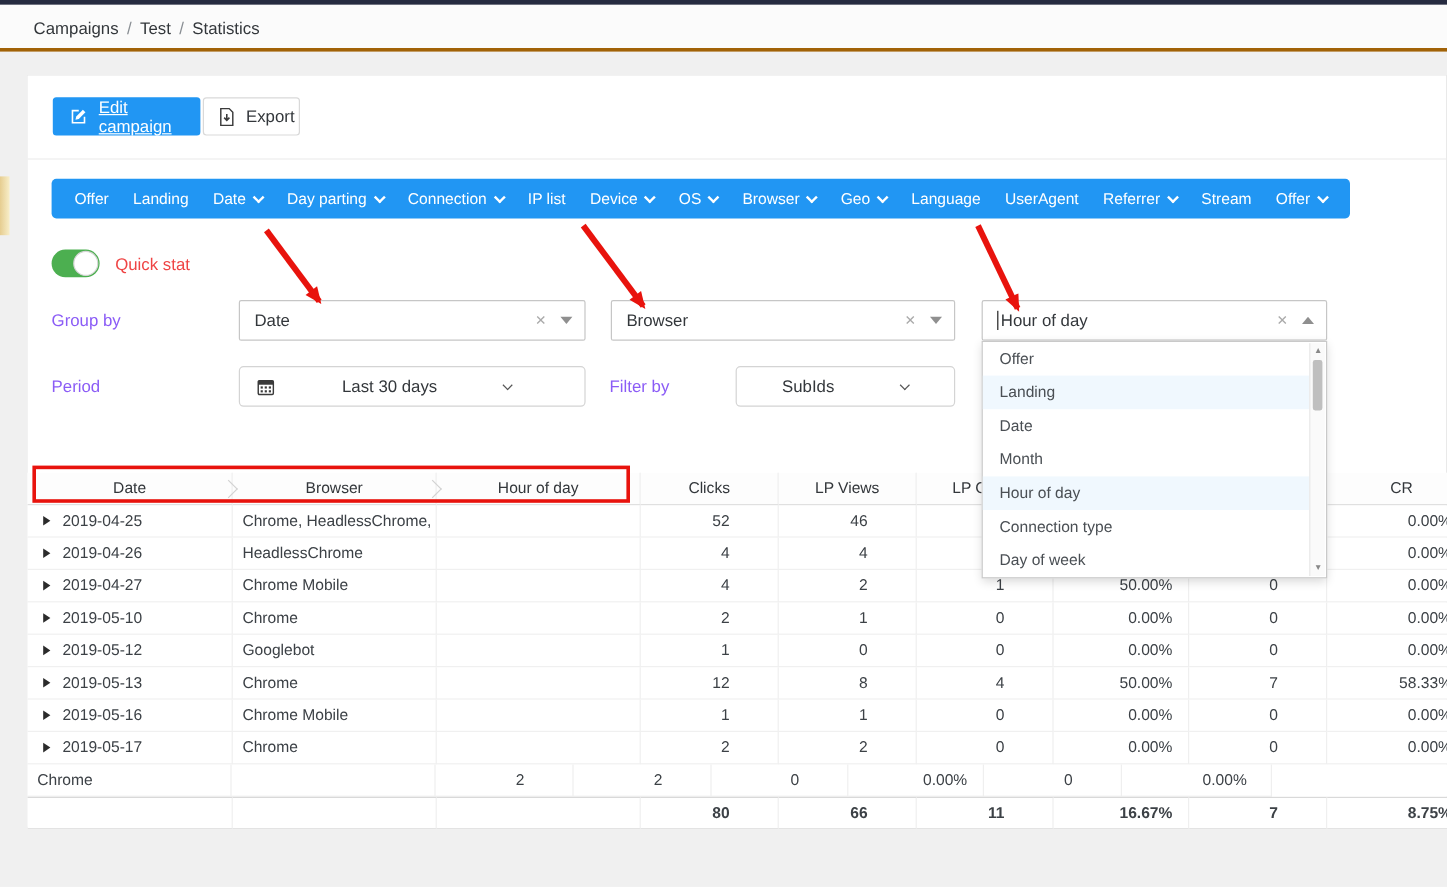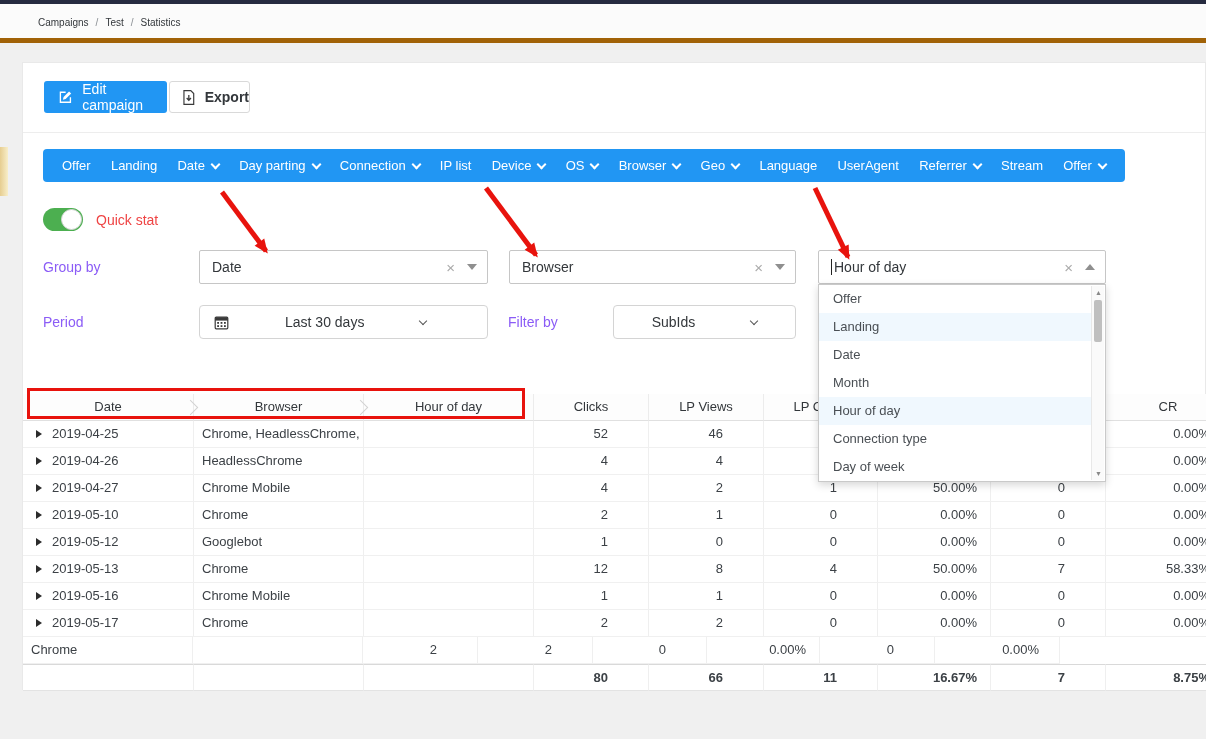--- a/index.html
+++ b/index.html
@@ -2,37 +2,37 @@
 <html><head>
 <meta charset="utf-8">
 <style>
   * { margin:0; padding:0; box-sizing:border-box; }
   html,body { width:1206px; height:739px; overflow:hidden; background:#f0f0f0;
               font-family:"Liberation Sans", sans-serif; color:#3a3f44; position:relative; }
 
   
   .topstrip { position:absolute; left:0; top:0; width:1206px; height:4px; background:#262b40; }
   .breadcrumb-bar { position:absolute; left:0; top:4px; width:1206px; height:39px; background:#fbfbfb;
-                    border-bottom:5px solid #a16207; line-height:38px; padding-left:38px; font-size:10px; }
+                    border-bottom:3px solid #a16207; line-height:38px; padding-left:28px; font-size:14px; }
   .breadcrumb-bar .crumb { color:#33373b; cursor:pointer; }
   .breadcrumb-bar .sep { color:#8a8f94; margin:0 7px; }
 
   .yellow-sliver { position:absolute; left:0; top:147px; width:8px; height:49px;
                    background:linear-gradient(90deg,#e6cd90,#f8eec9); }
 
   
   .card { position:absolute; left:22px; top:62px; width:1184px; height:628px; background:#fff;
           border:1px solid #e9e9e9; }
   .divider { position:absolute; left:0; top:69px; width:100%; border-bottom:1px solid #ededed; }
 
   .btn { position:absolute; top:18px; height:32px; border-radius:3px; font-size:14px;
          display:flex; align-items:center; cursor:pointer; }
-  .btn-edit { left:21px; width:123px; background:#2196f3; color:#fff; padding-left:14px; }
+  .btn-edit { left:21px; width:123px; background:#2196f3; color:#fff; padding-left:14px;text-decoration:underline; }
   .btn-edit svg { margin-right:9px; }
-  .btn-export { left:146px; width:81px; background:#fff; border:1px solid #d9d9d9; color:#33373b; padding-left:12px;font-weight:bold; }
+  .btn-export { left:146px; width:81px; background:#fff; border:1px solid #d9d9d9; color:#33373b; padding-left:12px; }
   .btn-export svg { margin-right:9px; }
 
   
   .tabbar { position:absolute; left:20px; top:86px; width:1082px; height:33px; background:#2196f3;
             border-radius:4px; display:flex; align-items:center; justify-content:space-between;
             padding:0 15px; }
   .tab { color:#fff; font-size:13px; display:flex; align-items:center; cursor:pointer; white-space:nowrap; padding:0 4px; }
   .tab .chev { width:7px; height:7px; border-right:2px solid #fff; border-bottom:2px solid #fff;
                transform:rotate(45deg); margin-left:7px; margin-bottom:3px; }
 

